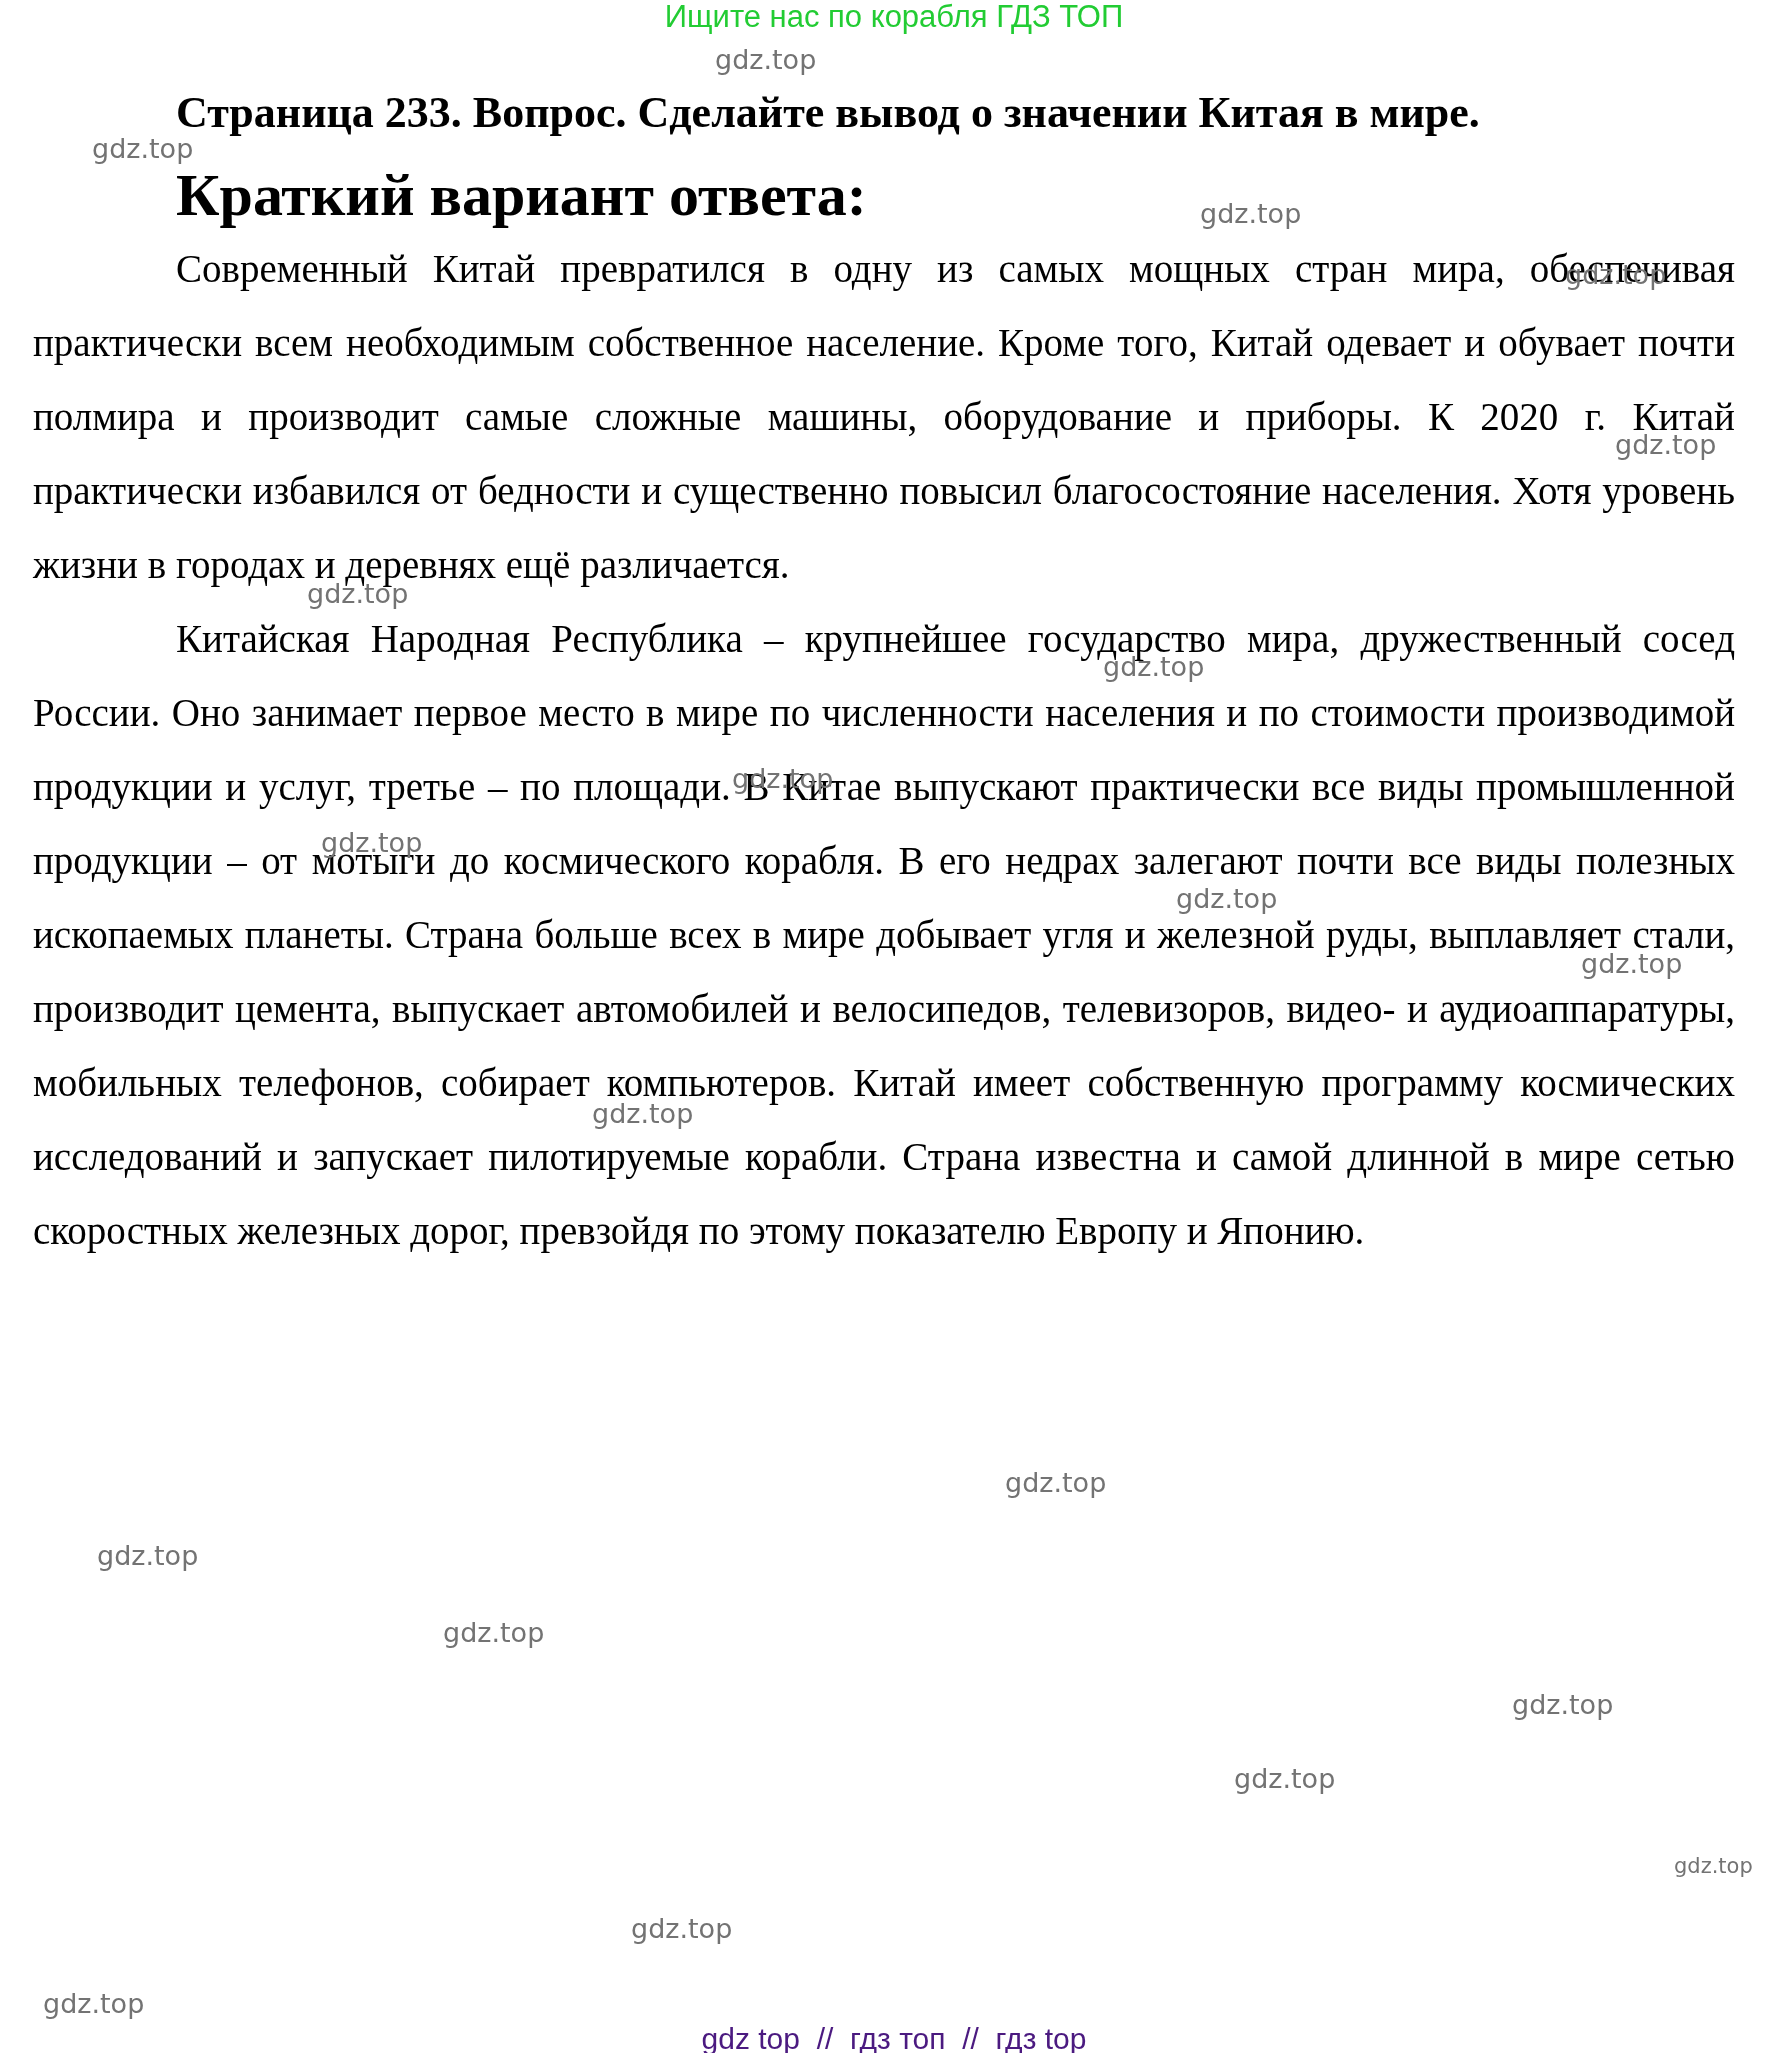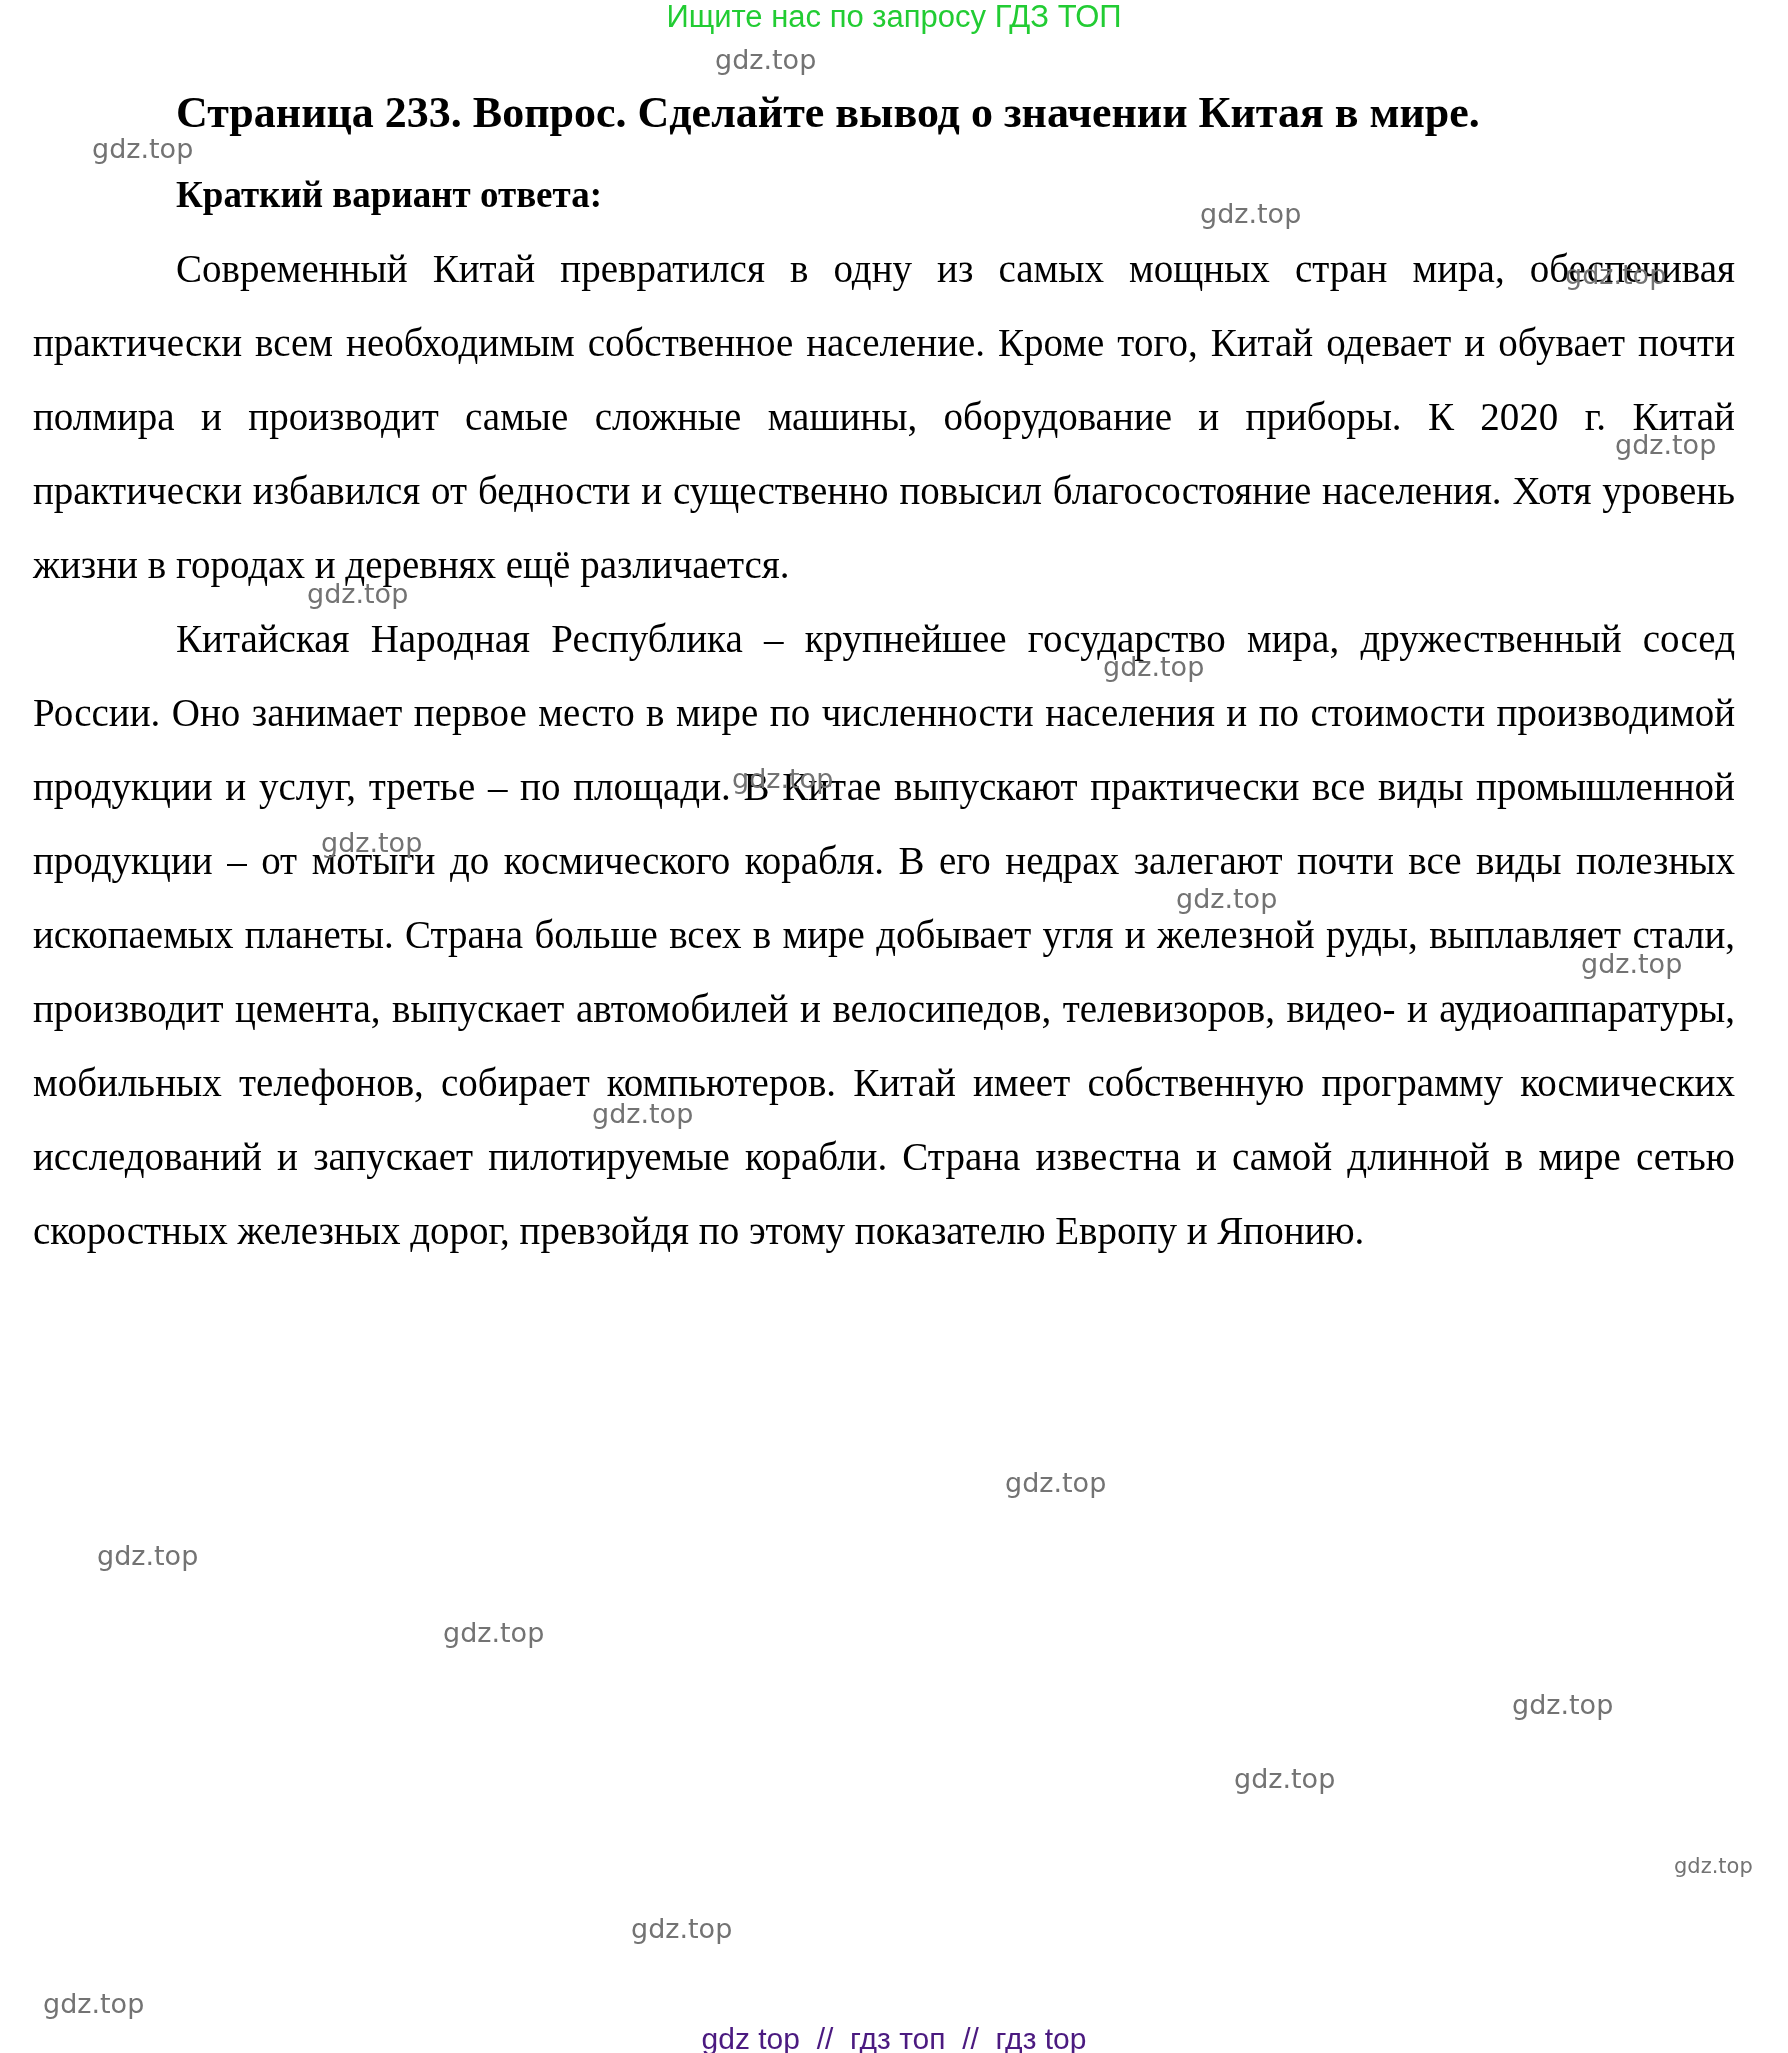--- a/index.html
+++ b/index.html
@@ -11,21 +11,21 @@
     }
     .page {
       position: absolute; left: 33px; top: 76px; width: 1702px;
       font-family: "Liberation Serif", serif; color: #000;
     }
     .title {
       font-weight: bold; font-size: 44px; line-height: 74px; margin: 0;
       text-indent: 143px; text-align: justify; text-align-last: left;
     }
     .section-heading {
-      font-weight: bold; font-size: 37px; line-height: 74px; margin: 0;
+      font-weight: bold; font-size: 60px; line-height: 74px; margin: 0;
       text-indent: 143px;
     }
     .para {
       font-size: 39px; line-height: 74px; margin: 0;
       text-indent: 143px; text-align: justify; text-align-last: left;
     }
     .h-short { margin-top: 7.6px; }
     .p-short { margin-top: 0px; }
     .h-full { margin-top: 82px; }
     .wm {
@@ -35,21 +35,21 @@
     .wm.small { font-size: 21px; }
     .footer {
       position: absolute; left: 0; top: 2023px; width: 1788px; text-align: center;
       font-family: "Liberation Sans", sans-serif; font-size: 30px; color: #4b1a80;
       line-height: 32px; white-space: pre;
     }
   </style>
 </head>
 <body>
 
-<div class="banner">Ищите нас по запросу ГДЗ ТОП</div>
+<div class="banner">Ищите нас по корабля ГДЗ ТОП</div>
 
 <div class="page">
   <p class="title">Страница 233. Вопрос. Сделайте вывод о значении Китая в мире.</p>
   <p class="section-heading h-short">Краткий вариант ответа:</p>
   <p class="para p-short">Современный Китай превратился в одну из самых мощных стран мира, обеспечивая практически всем необходимым собственное население. Кроме того, Китай одевает и обувает почти полмира и производит самые сложные машины, оборудование и приборы. К 2020 г. Китай практически избавился от бедности и существенно повысил благосостояние населения. Хотя уровень жизни в городах и деревнях ещё различается.</p>
   <p class="para">Китайская Народная Республика – крупнейшее государство мира, дружественный сосед России. Оно занимает первое место в мире по численности населения и по стоимости производимой продукции и услуг, третье – по площади. В Китае выпускают практически все виды промышленной продукции – от мотыги до космического корабля. В его недрах залегают почти все виды полезных ископаемых планеты. Страна больше всех в мире добывает угля и железной руды, выплавляет стали, производит цемента, выпускает автомобилей и велосипедов, телевизоров, видео- и аудиоаппаратуры, мобильных телефонов, собирает компьютеров. Китай имеет собственную программу космических исследований и запускает пилотируемые корабли. Страна известна и самой длинной в мире сетью скоростных железных дорог, превзойдя по этому показателю Европу и Японию.</p>
 </div>
 
 <div id="watermarks">
     <span class="wm" style="left: 715px; top: 46px;">gdz.top</span>

